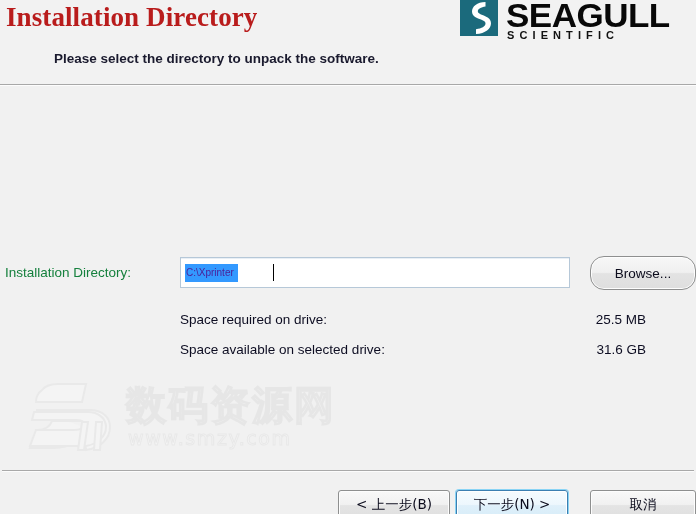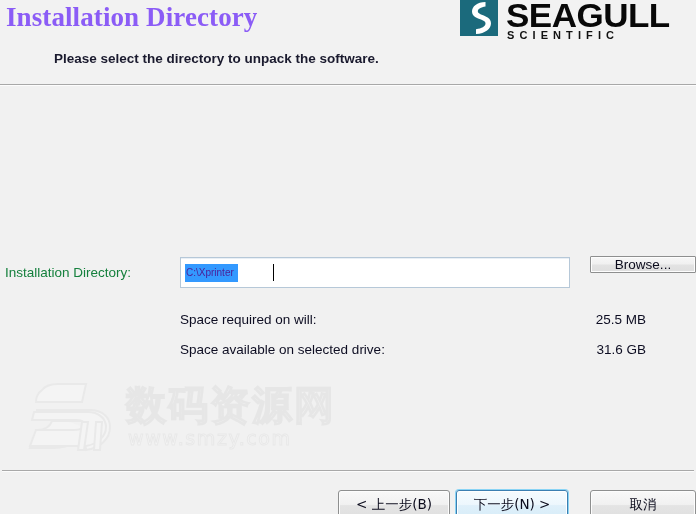--- a/index.html
+++ b/index.html
@@ -33,21 +33,21 @@
     overflow: hidden;
   }
   .header-title {
     position: absolute;
     left: 6px;
     top: 2px;
     font-family: "Liberation Serif", "DejaVu Serif", serif;
     font-weight: bold;
     font-size: 27px;
     letter-spacing: 0.1px;
-    color: #8b5cf6;
+    color: #b91c1c;
     white-space: nowrap;
   }
   .header-subtitle {
     position: absolute;
     left: 6px;
     top: 51px;
     font-size: 13.5px;
     font-weight: bold;
     color: #1a1a2e;
     white-space: nowrap;
@@ -171,23 +171,23 @@
     width: 1px;
     height: 17px;
     background: #000000;
   }
 
   .browse-btn {
     position: absolute;
     left: 590px;
     top: 170px;
     width: 106px;
-    height: 17px;
+    height: 34px;
     border: 1px solid #8e8f8f;
-    border-radius: 1px;
+    border-radius: 14px;
     background: linear-gradient(to bottom, #f7f7f7 0%, #f0f0f0 48%, #e3e3e3 52%, #dedede 100%);
     box-shadow: inset 0 0 0 1px #fdfdfd;
     box-sizing: border-box;
     font-size: 13.5px;
     color: #0b0b1c;
     display: flex;
     align-items: center;
     justify-content: center;
     cursor: default;
   }
@@ -332,21 +332,21 @@
     <div class="dir-label">Installation Directory:</div>
 
     <div class="dir-input">
       <span class="dir-input-text" title="C:\Xprinter">C:\Xprinter</span>
       <span class="dir-caret"></span>
     </div>
 
     <div class="browse-btn">Browse...</div>
 
     <div class="space-row space-row-0">
-      <span class="k">Space required on will:</span>
+      <span class="k">Space required on drive:</span>
       <span class="v">25.5 MB</span>
     </div>
 
     <div class="space-row space-row-1">
       <span class="k">Space available on selected drive:</span>
       <span class="v">31.6 GB</span>
     </div>
 
     <div class="watermark">
       <div class="wm-mark">

